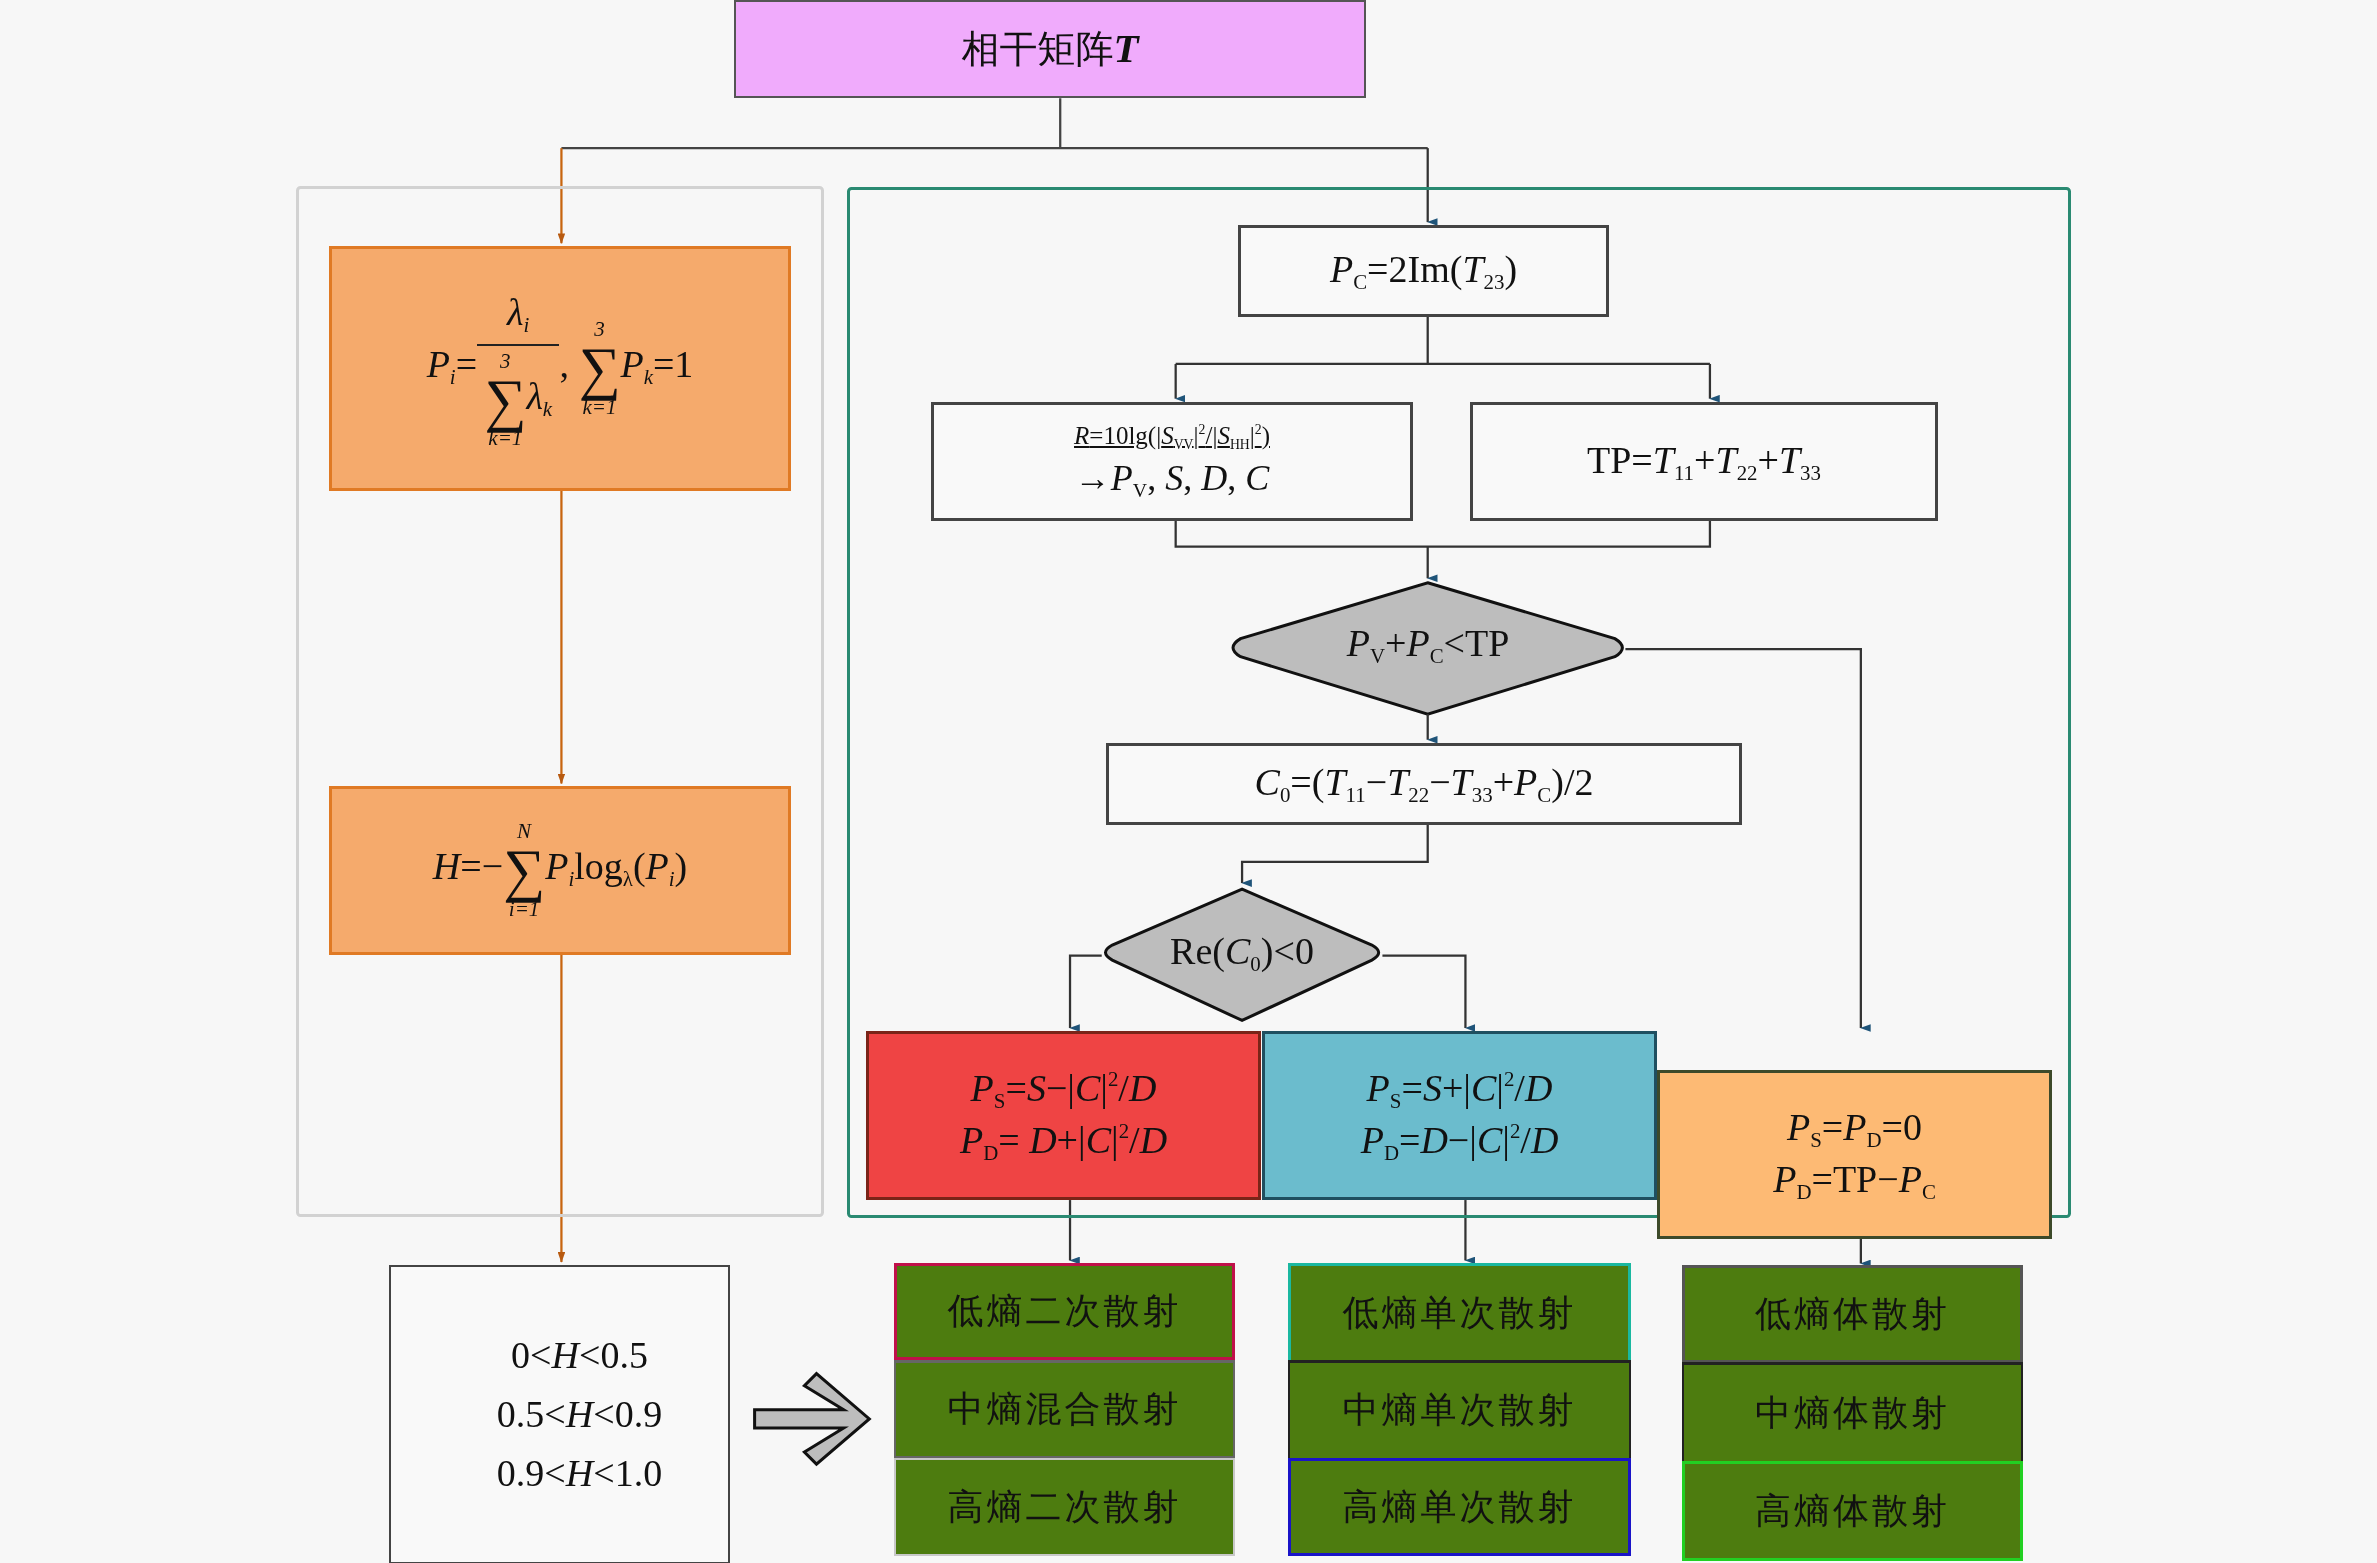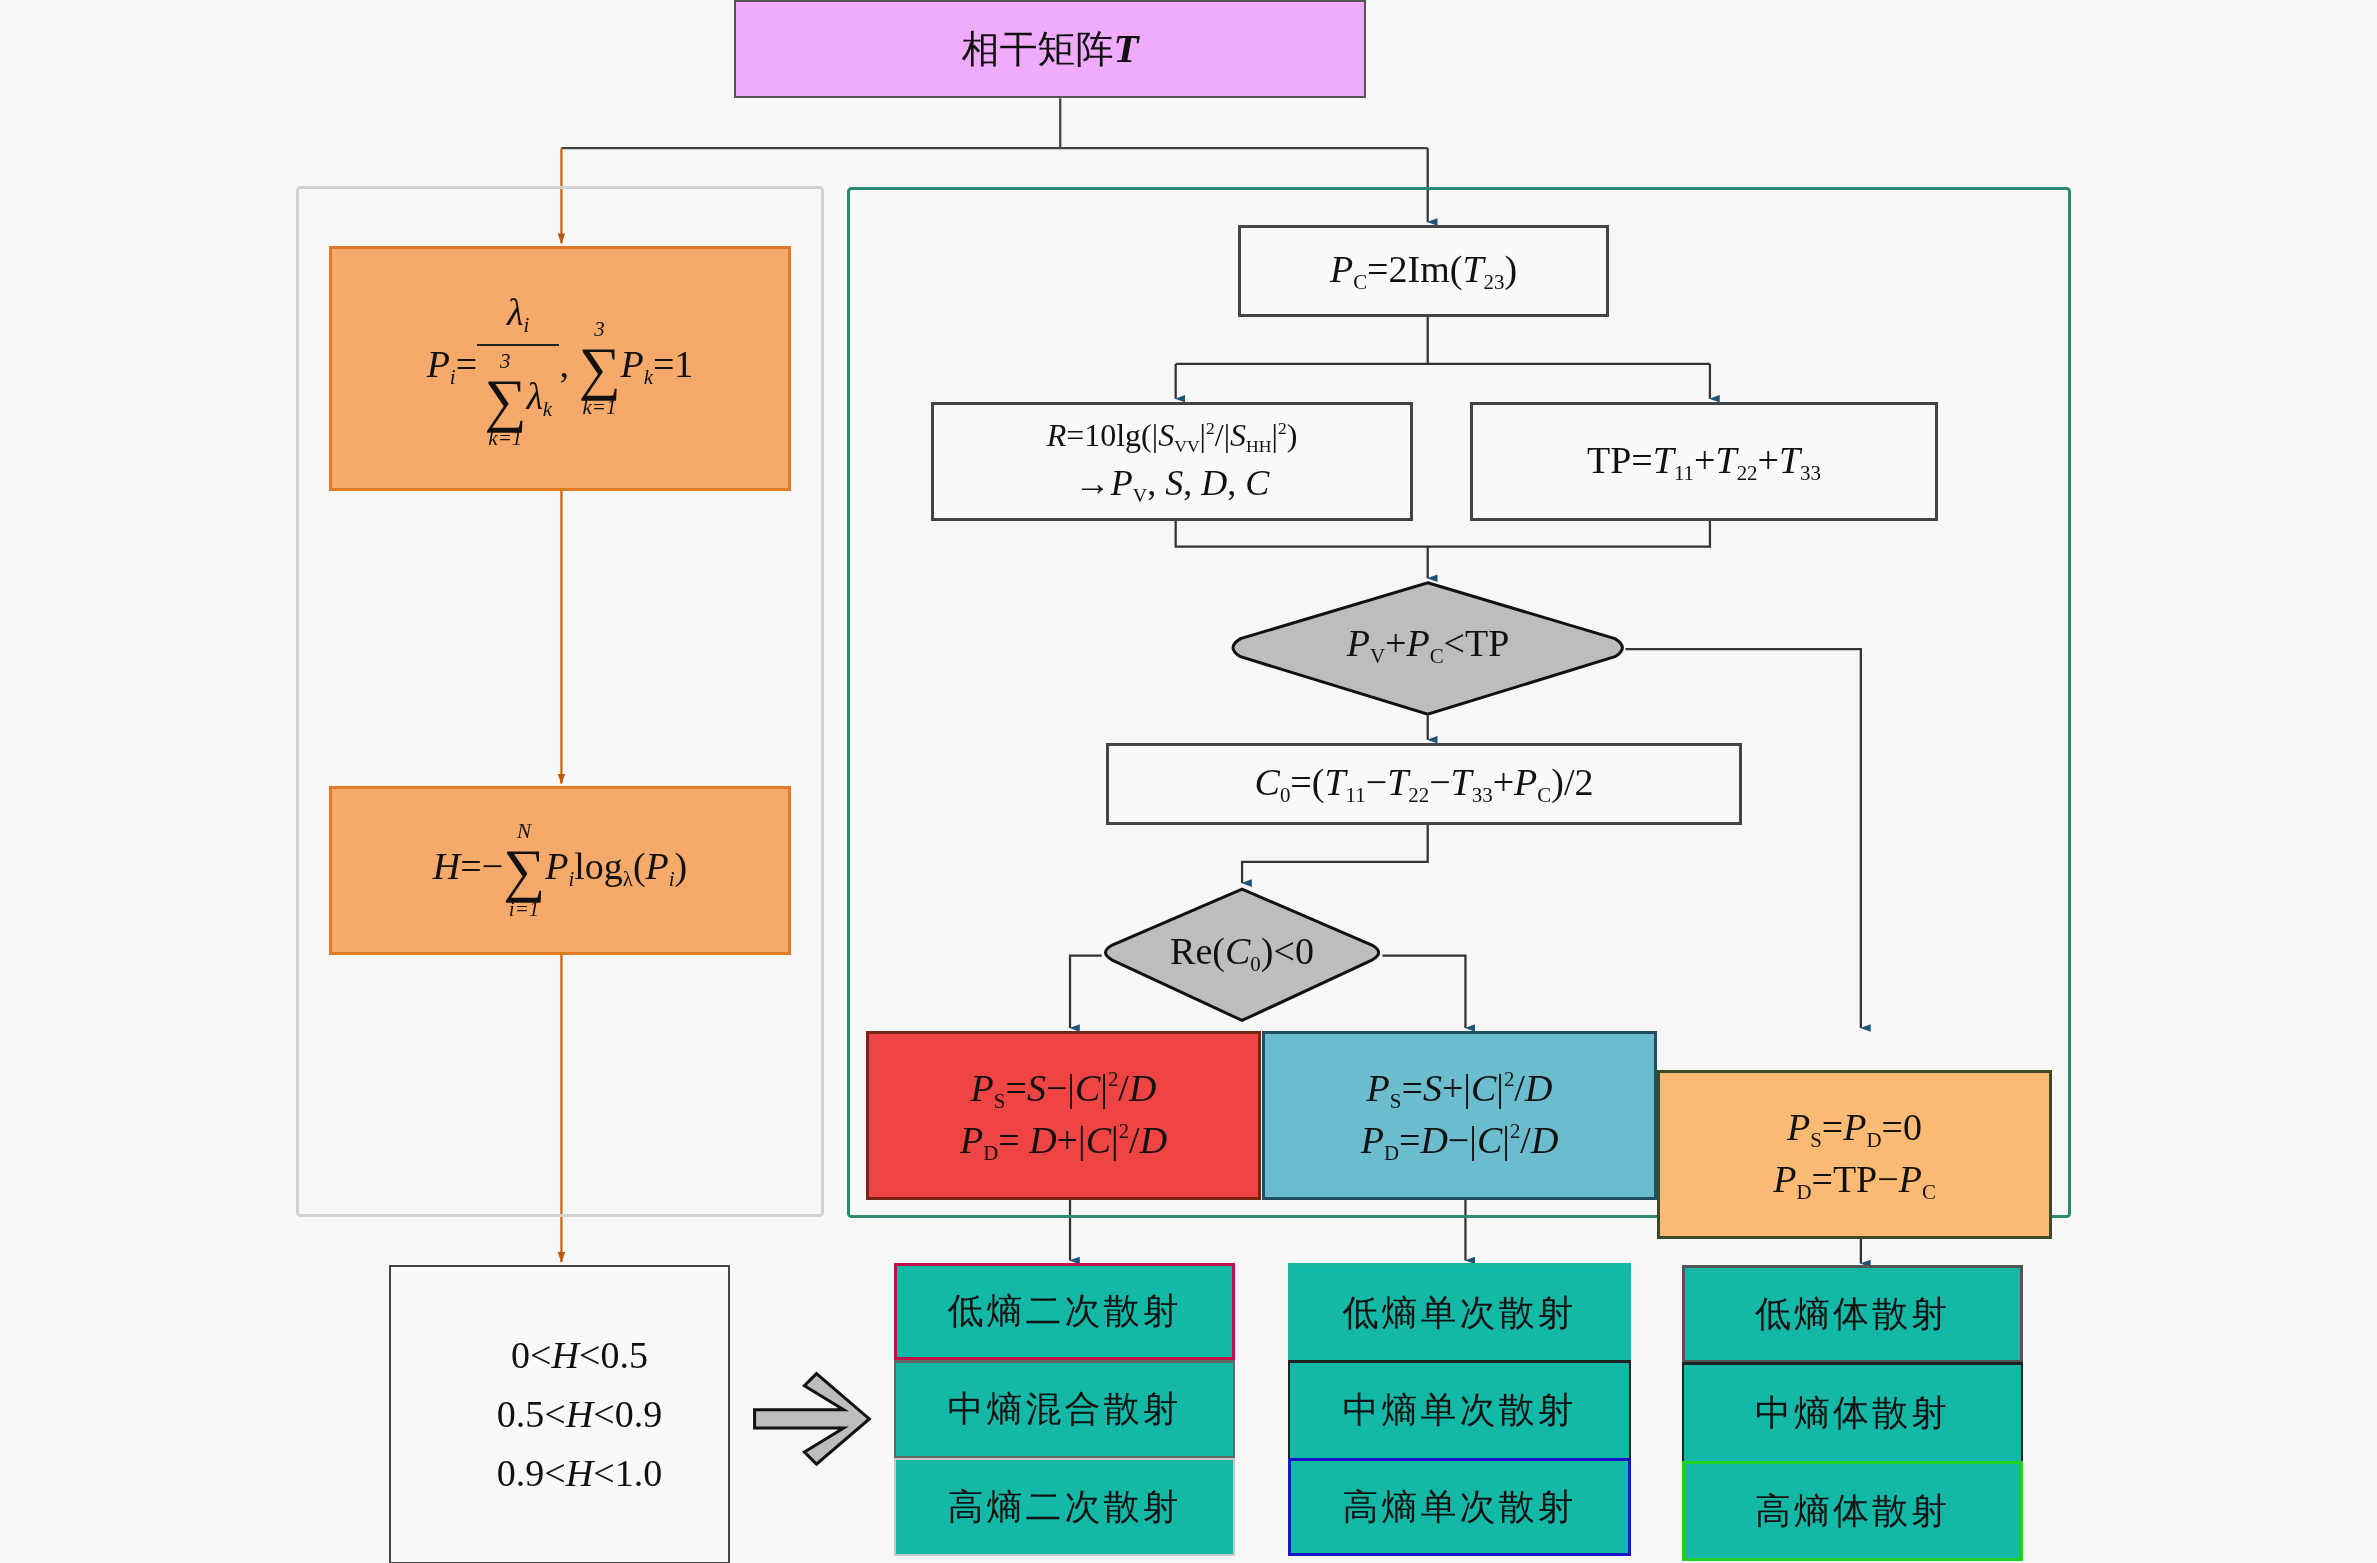--- a/index.html
+++ b/index.html
@@ -37,21 +37,21 @@
   .frac .num { border-bottom: 2.3px solid #222; padding: 0 30px 4.5px; }
   .frac .den { padding-top: 4.5px; }
   .sum { display: inline-flex; flex-direction: column; align-items: center; vertical-align: middle; line-height: 1; }
   .sum .lim { font-size: 21px; font-style: italic; }
   .sum .sig { font-size: 59px; line-height: 0.95; }
 
   .cell-red { background: #ef4444; border: 3px solid #7a2418; }
   .cell-blue { background: #6bbccd; border: 3px solid #1f4f60; }
   .cell-olive { background: #fdba74; border: 3px solid #3d4a2a; margin-top: 39px; }
 
-  .stack-cell { background: #14b8a6; }
+  .stack-cell { background: #4d7c0f; }
 
   svg#connectors { position: absolute; left: 0; top: 0; }
 </style>
 </head>
 <body>
 
 <svg id="connectors" width="2377" height="1564" viewBox="0 0 3150 2072">
   <defs>
     <marker id="arrBlue" markerWidth="10" markerHeight="14" refX="5" refY="13" orient="auto-start-reverse" markerUnits="userSpaceOnUse" viewBox="0 0 10 14">
       <path d="M0,0 L10,0 L5,14 Z" fill="#1f5479"></path>
@@ -127,21 +127,21 @@
   <div class="math" style="line-height:1.55;">0&lt;<i>H</i>&lt;0.5</div>
   <div class="math" style="line-height:1.55;">0.5&lt;<i>H</i>&lt;0.9</div>
   <div class="math" style="line-height:1.55;">0.9&lt;<i>H</i>&lt;1.0</div>
 </div>
 
 <div class="box white" style="left:1238px;top:225px;width:371px;height:92px;">
   <div class="math"><i>P</i><sub>C</sub><span>=2Im(</span><i>T</i><sub>23</sub><span>)</span></div>
 </div>
 
 <div class="box white" style="left:931px;top:402px;width:482px;height:119px;">
-  <div class="math" style="font-size:32px;line-height:1.35;"><i>R</i>=10lg(|<i>S</i><sub>VV</sub>|<sup>2</sup>/|<i>S</i><sub>HH</sub>|<sup>2</sup>)</div>
+  <div class="math" style="font-size:25px;line-height:1.35;text-decoration:underline;"><i>R</i>=10lg(|<i>S</i><sub>VV</sub>|<sup>2</sup>/|<i>S</i><sub>HH</sub>|<sup>2</sup>)</div>
   <div class="math" style="font-size:36px;line-height:1.35;">→<i>P</i><sub>V</sub>, <i>S</i>, <i>D</i>, <i>C</i></div>
 
 </div>
 
 <div class="box white" style="left:1470px;top:402px;width:468px;height:119px;">
   <div class="math">TP=<i>T</i><sub>11</sub>+<i>T</i><sub>22</sub>+<i>T</i><sub>33</sub></div>
 
 </div>
 
 <div class="box" style="left:1283px;top:611px;width:290px;height:68px;">

